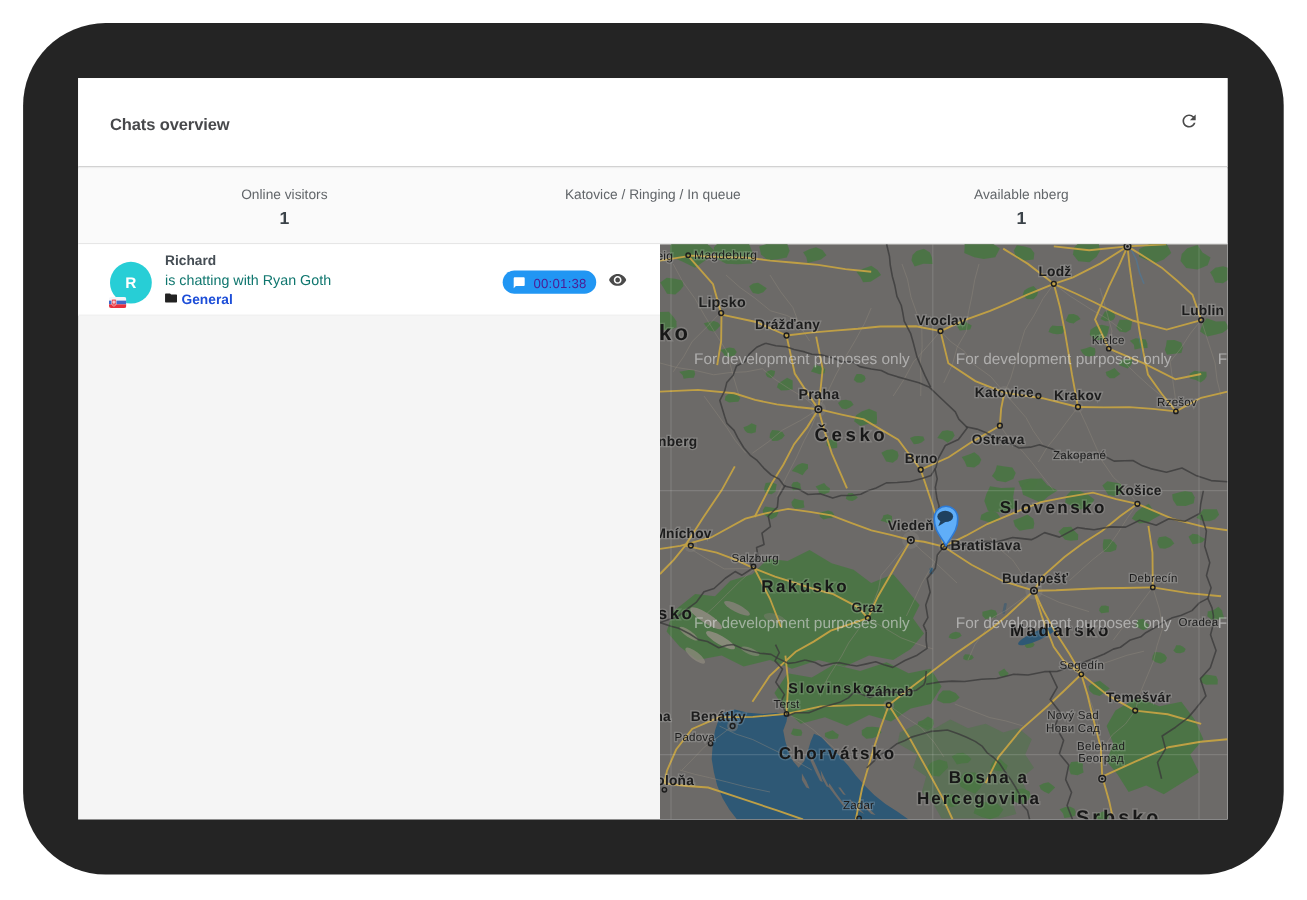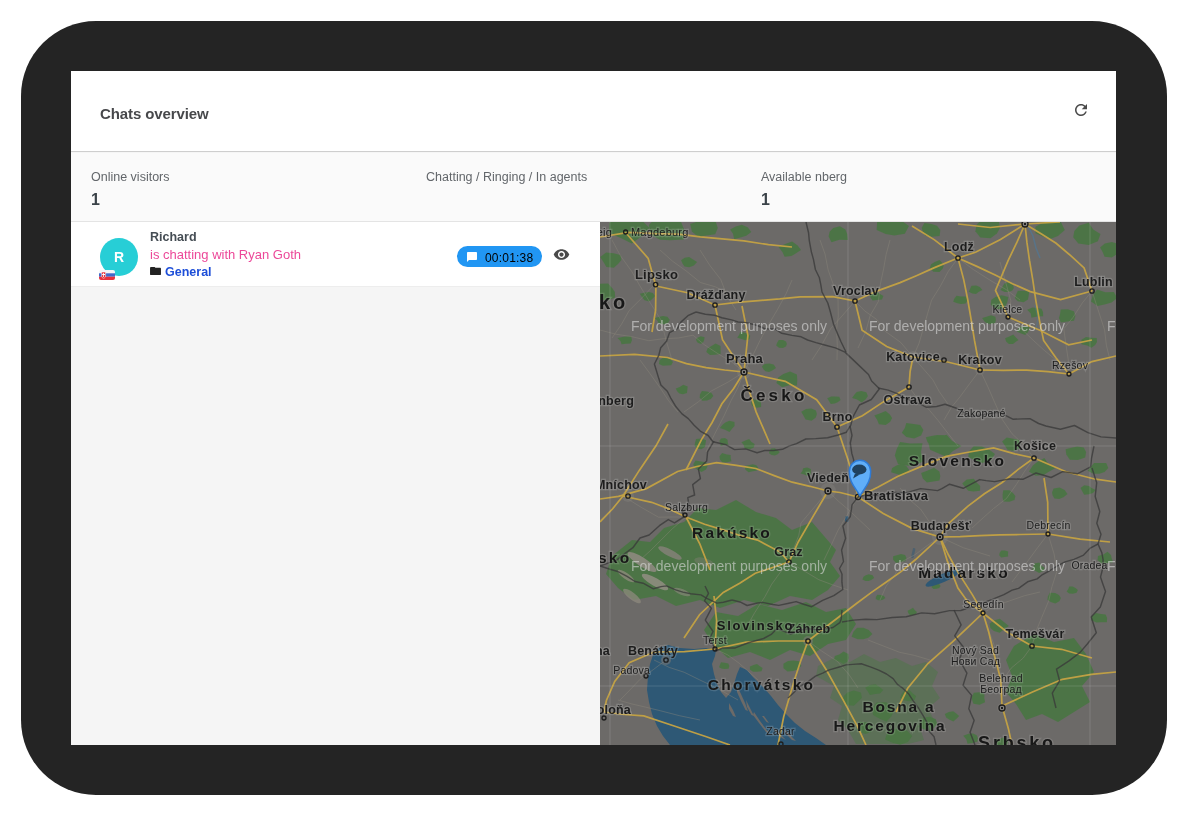--- a/index.html
+++ b/index.html
@@ -3,53 +3,53 @@
 <meta charset="utf-8">
 <style>
   * { margin:0; padding:0; box-sizing:border-box; }
   html,body { width:1188px; height:818px; background:#ffffff; font-family:"Liberation Sans", sans-serif; overflow:hidden; }
   .frame { position:absolute; left:21px; top:21px; width:1146px; height:774px; background:#242424; border-radius:75px; }
   .screen { position:absolute; left:50px; top:50px; width:1045px; height:674px; background:#f5f5f5; overflow:hidden; }
   .header { position:absolute; left:0; top:0; width:1045px; height:81px; background:#fff; border-bottom:1px solid #cecece; }
   .title { position:absolute; left:29px; top:34px; font-size:15px; font-weight:bold; color:#47484b; letter-spacing:-0.1px; }
   .refresh { position:absolute; left:1000.5px; top:30px; width:18px; height:18px; }
   .stats { position:absolute; left:0; top:82px; width:1045px; height:69px; background:#fafafa; border-bottom:1px solid #e4e4e4; display:flex; padding:0 20px; }
-  .stat { flex:1 1 0; text-align:left; }
+  .stat { flex:1 1 0; text-align:center; }
   .stat .lbl { margin-top:17px; font-size:12.5px; color:#62666a; }
   .stat .val { margin-top:7px; font-size:16px; font-weight:bold; color:#3a4248; }
   .stat .sl { font-weight:normal; color:#9e9e9e; font-size:13px; padding:0 11px; position:relative; top:-1px; }
   .chatrow { position:absolute; left:0; top:151px; width:529px; height:65px; background:#fff; border-bottom:1px solid #ededed; }
   .avatar { position:absolute; left:29px; top:16px; width:38px; height:38px; border-radius:50%; background:#27ced6; color:#fff; font-size:14px; font-weight:bold; text-align:center; line-height:38px; }
   .flag { position:absolute; left:28px; top:48px; width:16px; height:10px; border-radius:2px; overflow:hidden; }
   .cname { position:absolute; left:79px; top:8px; font-size:12.5px; font-weight:bold; color:#454d54; }
-  .cmsg { position:absolute; left:79px; top:25px; font-size:13px; color:#ec4899; }
+  .cmsg { position:absolute; left:79px; top:25px; font-size:13px; color:#0f766e; }
   .cgrp { position:absolute; left:94px; top:43px; font-size:12.5px; font-weight:bold; color:#1d4ed8; }
   .folder { position:absolute; left:79px; top:44px; width:11px; height:10px; }
-  .pill { position:absolute; left:386px; top:24px; width:85px; height:21px; border-radius:10.5px; background:#2196f3; color:#000000; }
+  .pill { position:absolute; left:386px; top:24px; width:85px; height:21px; border-radius:10.5px; background:#2196f3; color:#4c1d95; }
   .pill span { position:absolute; left:28px; top:4.5px; font-size:12px; letter-spacing:0.2px; }
   .eye { position:absolute; left:481.5px; top:24px; width:17px; height:17px; }
   .mapwrap { position:absolute; left:529px; top:151px; width:516px; height:523px; }
 </style>
 </head>
 <body>
 <div class="frame">
   <div class="screen">
     <div class="header">
       <div class="title">Chats overview</div>
       <svg class="refresh" viewBox="0 0 24 24">
           <path fill="#4a4a4a" d="M17.65 6.35C16.2 4.9 14.21 4 12 4c-4.42 0-7.99 3.58-8 8s3.57 8 8 8c3.73 0 6.84-2.55 7.73-6h-2.08c-.82 2.33-3.04 4-5.65 4-3.31 0-6-2.69-6-6s2.69-6 6-6c1.66 0 3.14.69 4.22 1.78L13 11h7V4l-2.35 2.35z"></path>
         </svg>
     </div>
     <div class="stats">
       <div class="stat">
           <div class="lbl">Online visitors</div>
           <div class="val">1</div>
         </div>
       <div class="stat">
-          <div class="lbl">Chatting / Ringing / In agents</div>
+          <div class="lbl">Katovice / Ringing / In queue</div>
         </div>
       <div class="stat">
           <div class="lbl">Available nberg</div>
           <div class="val">1</div>
         </div>
     </div>
     <div class="chatrow">
       <div class="avatar">R</div>
       <div class="flag">
         <svg width="16" height="10" viewBox="0 0 16 10" style="display:block">

